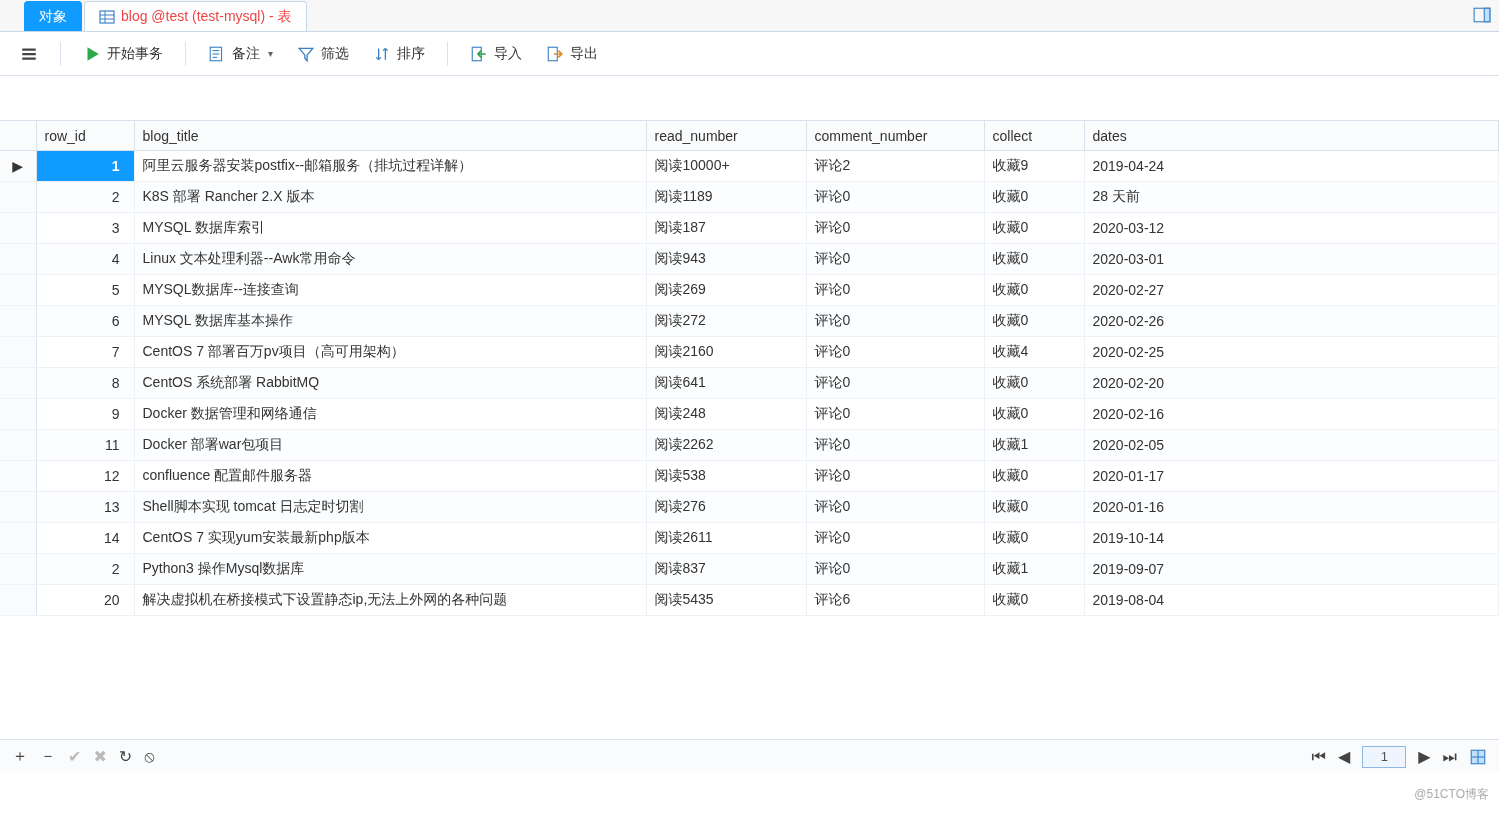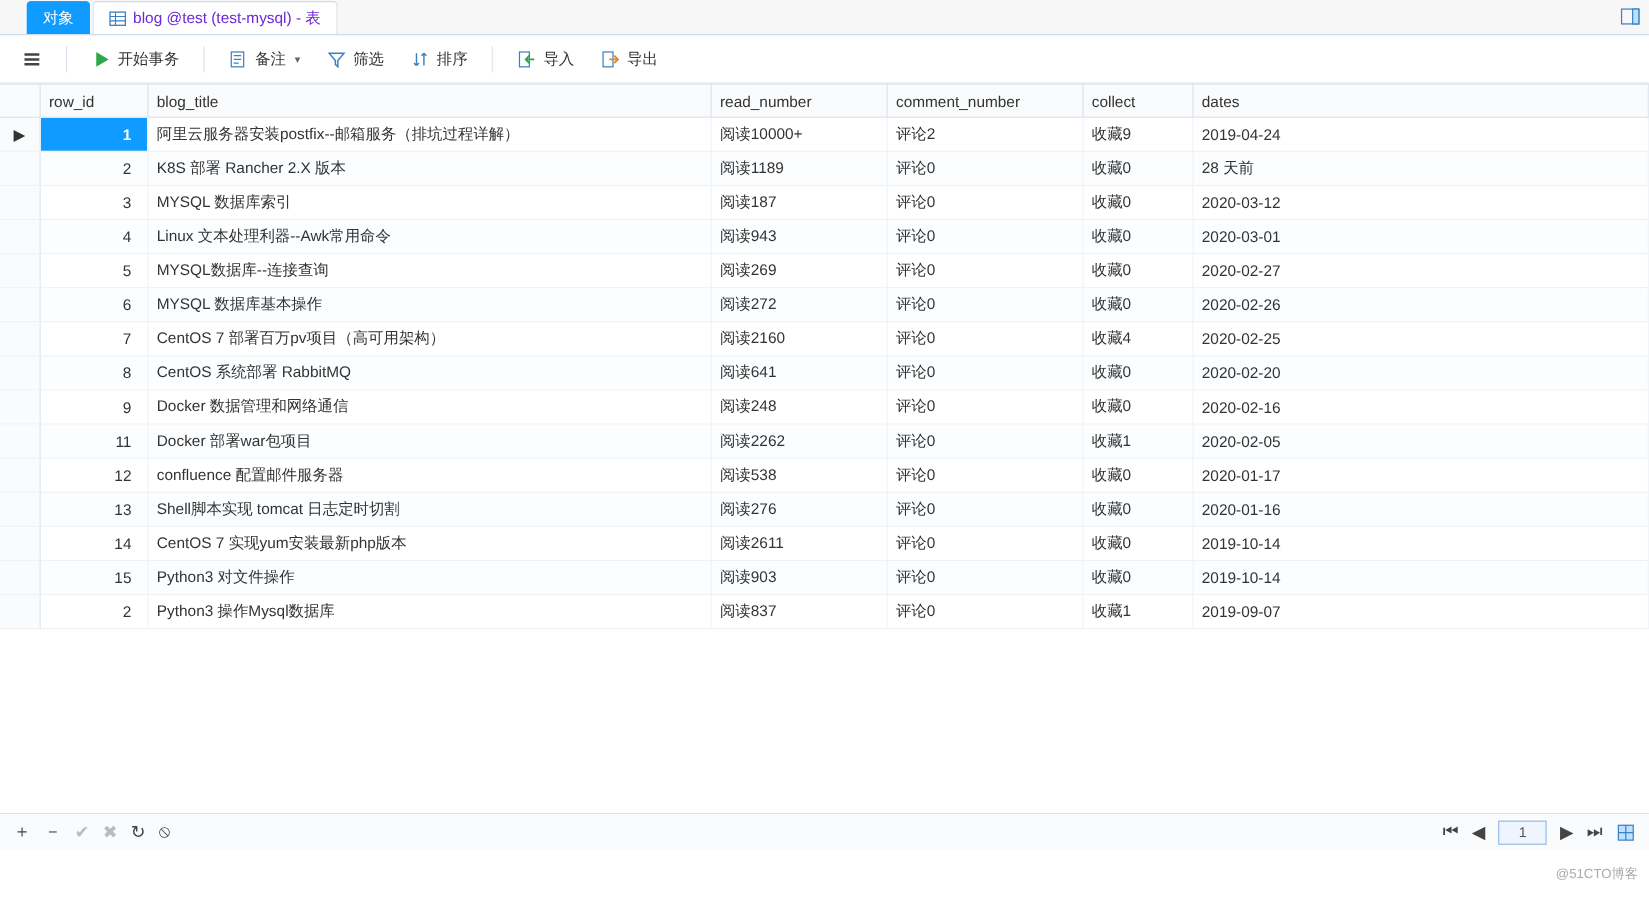--- a/index.html
+++ b/index.html
@@ -26,21 +26,21 @@
   .tab {
     display: flex;
     align-items: center;
     gap: 6px;
     padding: 6px 14px 5px;
     border: 1px solid #c9d7e6;
     border-bottom: none;
     background: #fff;
     border-radius: 4px 4px 0 0;
     margin-right: 2px;
-    color: #6d28d9;
+    color: #ef4444;
     font-size: 14px;
     height: 30px;
   }
   .tab.active {
     background: #0f9bff;
     color: #fff;
     border-color: #0f9bff;
   }
   .tab svg { width: 16px; height: 16px; }
   .tab-strip .right-ico {
@@ -60,21 +60,21 @@
   .toolbar .sep { width:1px; height:24px; background:#d9e2ec; margin:0 6px; }
   .tbtn {
     display: flex; align-items: center; gap:6px;
     padding: 4px 8px; border-radius:3px; color:#333;
   }
   .tbtn svg { width:18px; height:18px; }
   .tbtn .caret { font-size:10px; color:#666; margin-left:2px; }
 
   
   .table-wrap { flex:1; overflow:hidden; }
-  table { border-collapse: collapse; width: 100%; table-layout: fixed; }
+  table { border-collapse: collapse; width: 100%; table-layout: fixed; margin-top: 44px; }
   col.c-gutter{width:36px}
   col.c-id{width:98px}
   col.c-title{width:512px}
   col.c-read{width:160px}
   col.c-comment{width:178px}
   col.c-collect{width:100px}
   col.c-dates{width:auto}
 
   thead th {
     background:#fafbfc;
@@ -342,35 +342,35 @@
             <td class="gutter"></td>
             <td class="idcell">14</td>
             <td>CentOS 7 实现yum安装最新php版本</td>
             <td>阅读2611</td>
             <td>评论0</td>
             <td>收藏0</td>
             <td>2019-10-14</td>
           </tr>
           <tr>
             <td class="gutter"></td>
-            <td class="idcell">15</td>
-            <td>Python3 对文件操作</td>
-            <td>阅读903</td>
-            <td>评论0</td>
-            <td>收藏0</td>
-            <td>2019-10-14</td>
-          </tr>
-          <tr>
-            <td class="gutter"></td>
             <td class="idcell">2</td>
             <td>Python3 操作Mysql数据库</td>
             <td>阅读837</td>
             <td>评论0</td>
             <td>收藏1</td>
             <td>2019-09-07</td>
+          </tr>
+          <tr>
+            <td class="gutter"></td>
+            <td class="idcell">20</td>
+            <td>解决虚拟机在桥接模式下设置静态ip,无法上外网的各种问题</td>
+            <td>阅读5435</td>
+            <td>评论6</td>
+            <td>收藏0</td>
+            <td>2019-08-04</td>
           </tr>
         </tbody>
     </table>
   </div>
 
   <div class="statusbar">
     <div class="status-left">
       <span class="ico">＋</span>
       <span class="ico">－</span>
       <span class="ico" style="color:#bbb">✔</span>

